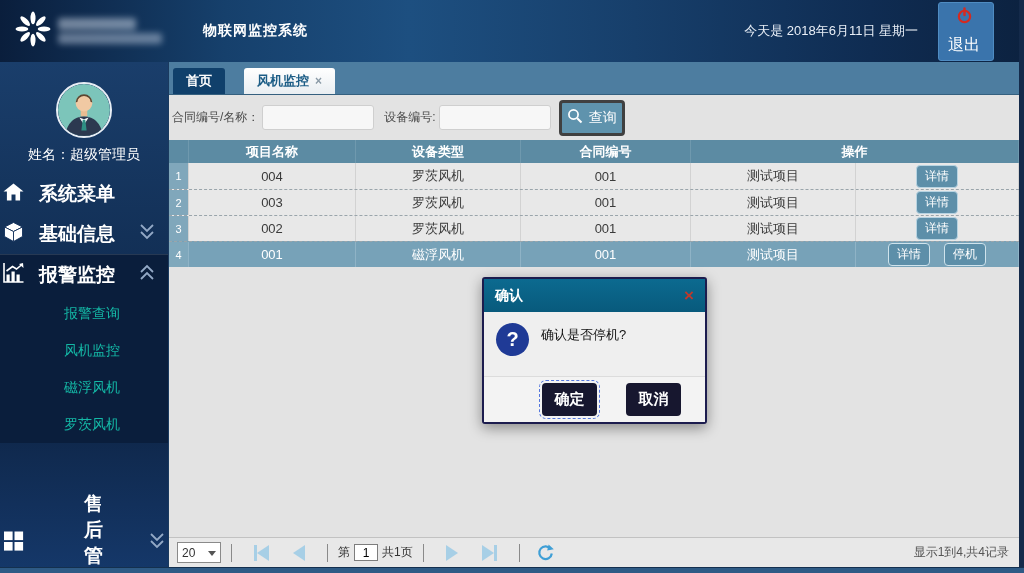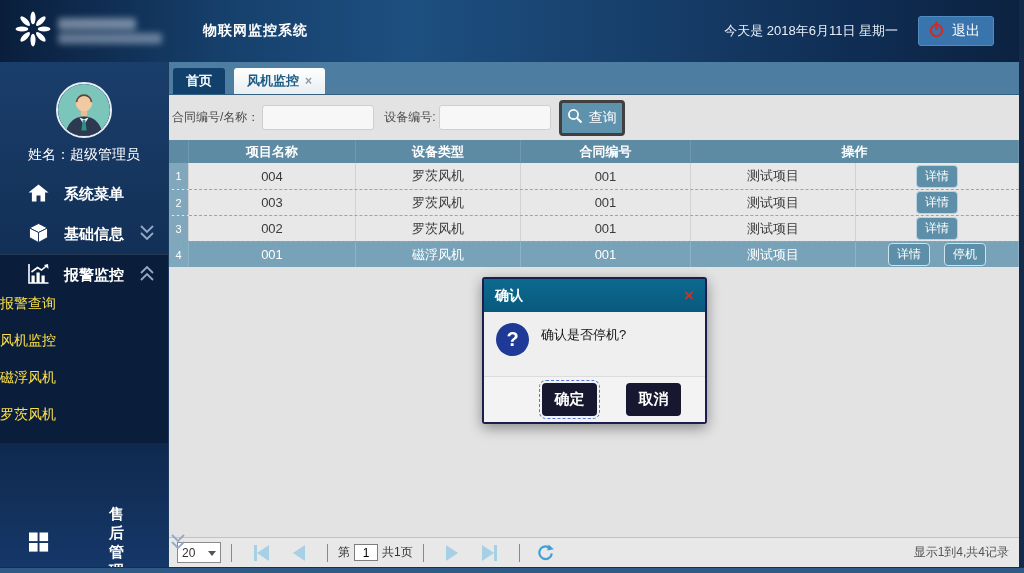--- a/index.html
+++ b/index.html
@@ -13,46 +13,46 @@
     display:flex; align-items:center; padding:0 14px; z-index:7; }
   .logo-wrap { display:flex; align-items:center; width:158px; flex-shrink:0; }
   .logo-blur { margin-left:6px; filter:blur(3px); opacity:.55; }
   .logo-blur .b1 { width:78px; height:12px; background:#c6d2e2; border-radius:3px; }
   .logo-blur .b2 { width:104px; height:11px; background:#aebdd2; border-radius:3px; margin-top:3px; }
   .app-title { color:#fff; font-size:14px; font-weight:bold; letter-spacing:1px; margin-left:31px; }
   .topbar-right { margin-left:auto; display:flex; align-items:center; }
   .date-text { color:#e9eff7; font-size:13px; }
   .logout-btn { margin-left:20px; margin-right:16px; display:flex; align-items:center; gap:7px;
     background:#3a74ac; border:1px solid #4f8cc2; border-radius:3px; padding:4px 13px 4px 9px;
-    color:#fff; font-size:14px; cursor:pointer; }
+    color:#fff; font-size:16px; cursor:pointer;flex-direction:column; }
 
   
   .sidebar { position:absolute; left:0; top:62px; width:168px; height:511px;
     background:linear-gradient(180deg,#1a3e6b 0%,#133158 34%,#0e2546 68%,#15386a 100%);
     display:flex; flex-direction:column; z-index:6; }
   .user-block { padding:20px 0 10px; text-align:center; }
   .avatar { width:56px; height:56px; border-radius:50%; overflow:hidden; margin:0 auto; border:2px solid #e8eef5; }
   .user-name { color:#fff; font-size:14px; margin-top:8px; }
-  .menu-item { height:40px; display:flex; align-items:center; padding:0 12px 0 27px; color:#fff;
-    font-size:15px; font-weight:bold; cursor:pointer; }
+  .menu-item { height:40px; display:flex; align-items:center; padding:0 12px 0 2px; color:#fff;
+    font-size:19px; font-weight:bold; cursor:pointer; }
   .menu-item .mi-label { margin-left:14px; }
   .menu-item .chev { margin-left:auto; }
   .menu-group { background:#0a1e3c; border-top:1px solid rgba(255,255,255,.12); }
-  .submenu-item { height:37px; display:flex; align-items:flex-start; color:#fde047;
+  .submenu-item { height:37px; display:flex; align-items:center; padding-left:64px; color:#14b8a6;
     font-size:14px; cursor:pointer; }
   .side-spacer { flex:1; }
   .menu-bottom { margin-bottom:10px;gap:45px; }
 
   
   .main { position:absolute; left:168px; top:62px; width:851px; height:505px;
     display:flex; flex-direction:column; border-left:1px solid #1a3a5f; }
   .tabstrip { height:33px; background:#4d7da0; display:flex; align-items:flex-end; padding-left:4px;
     border-bottom:1px solid #35607f; flex-shrink:0; }
   .tab { height:26px; display:flex; align-items:center; padding:4px 13px; border-radius:3px 3px 0 0;
-    font-size:13px; font-weight:bold; margin-right:9px; cursor:pointer; }
+    font-size:13px; font-weight:bold; margin-right:19px; cursor:pointer; }
   .tab-home { background:#10406b; color:#fff; }
   .tab-active { background:linear-gradient(#ffffff,#e9eef2); color:#1c5d86; }
   .tab-close { margin-left:6px; color:#8a9aa6; font-size:12px; font-weight:bold; cursor:pointer; }
 
   .searchbar { height:45px; background:#e3e3e3; display:flex; align-items:center; padding-left:3px; flex-shrink:0; }
   .searchbar label { font-size:12px; color:#4a4a4a; }
   .search-input { width:112px; height:25px; margin-left:3px; border:1px solid #cfcfcf; background:#f7f7f7;
     border-radius:3px; font-size:12px; padding:0 6px; outline:none; }
   .lbl2 { margin-left:10px; }
   .query-btn { margin-left:8px; height:36px; width:66px; background:#5f93ad; border:3px solid #404040;

